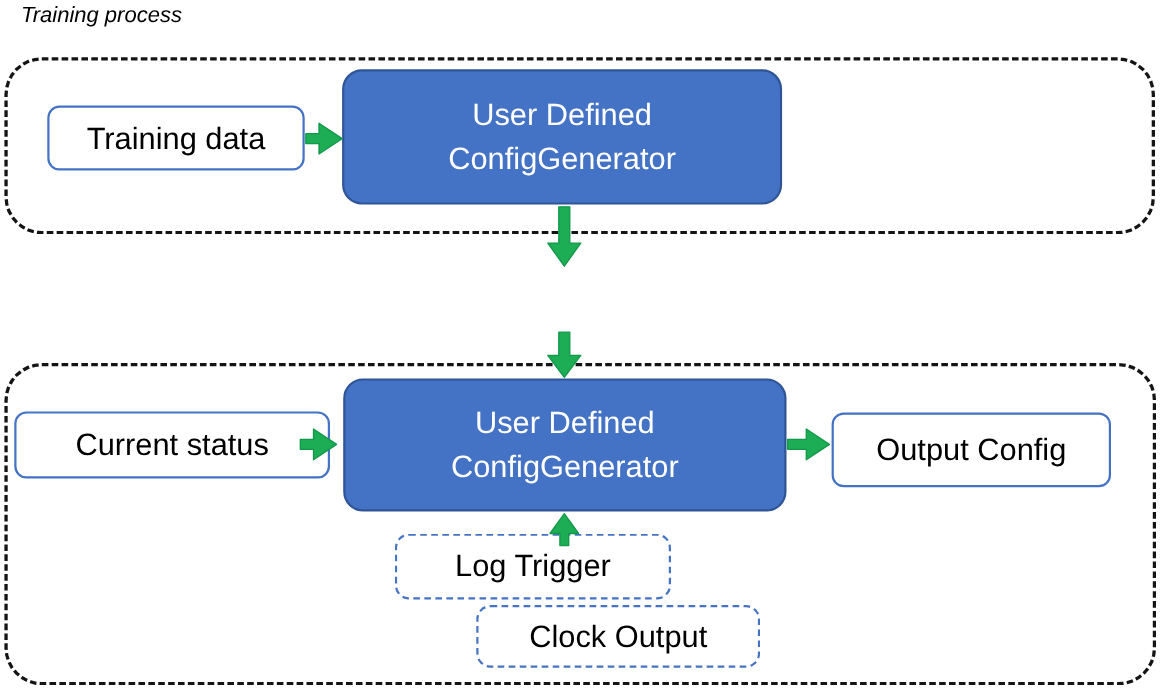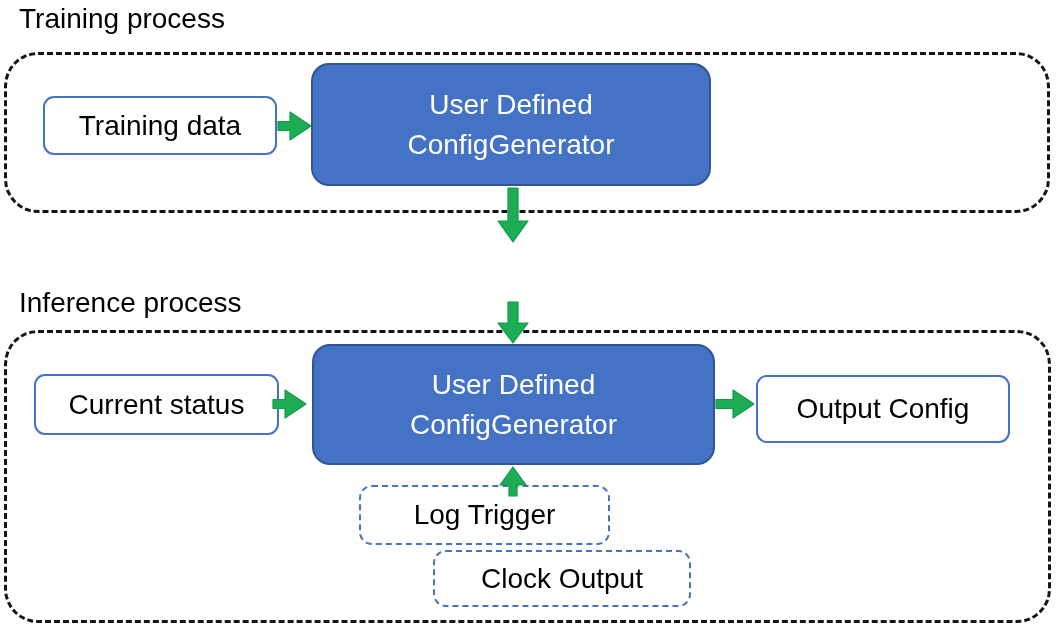--- a/index.html
+++ b/index.html
@@ -16,24 +16,25 @@
   #canvas {
     position: relative;
     width: 1057px;
     height: 631px;
     background: #ffffff;
     font-family: "Liberation Sans", sans-serif;
     overflow: hidden;
   }
   .section-label {
     position: absolute;
-    font-size: 28px;
+    font-size: 20px;
     color: var(--text-black);
     white-space: nowrap;
     letter-spacing: 0px;
+    font-style: italic;
   }
   #training-label  { left: 19px; top: 3px; }
   #inference-label { left: 19px; top: 287px; }
 
   .dashed-container {
     position: absolute;
     border: 3px dashed var(--dash-black);
     border-radius: 34px;
     background: transparent;
   }
@@ -50,21 +51,21 @@
     color: var(--text-black);
     background: var(--node-bg);
     white-space: nowrap;
   }
   .node-outline {
     border: 2px solid var(--accent-blue);
     border-radius: 11px;
   }
   #training-data-node  { left: 43px;  top: 96px;  width: 234px; height: 59px; }
   #checkpoint-node     { left: 395px; top: 243px; width: 235px; height: 58px; }
-  #current-status-node { left: 34px;  top: 374px; width: 245px; height: 61px; }
+  #current-status-node { left: 13px;  top: 374px; width: 287px; height: 61px; }
   #output-config-node  { left: 756px; top: 375px; width: 254px; height: 68px; }
 
   .node-blue {
     background: var(--accent-blue);
     border: 2.5px solid var(--accent-blue-dark);
     border-radius: 18px;
     color: #ffffff;
     flex-direction: column;
     line-height: 40px;
     text-align: right;
@@ -93,21 +94,20 @@
     stroke-linejoin: round;
   }
 </style>
 </head>
 <body>
 
 <div id="canvas">
 
   <div id="training-label" class="section-label">Training process</div>
 
-  <div id="inference-label" class="section-label">Inference process</div>
 
   <div id="training-container" class="dashed-container"></div>
 
   <div id="inference-container" class="dashed-container"></div>
 
   <div id="training-data-node" class="node node-outline">
     <span>Training data</span>
   </div>
 
   <div id="generator-training-node" class="node node-blue">

